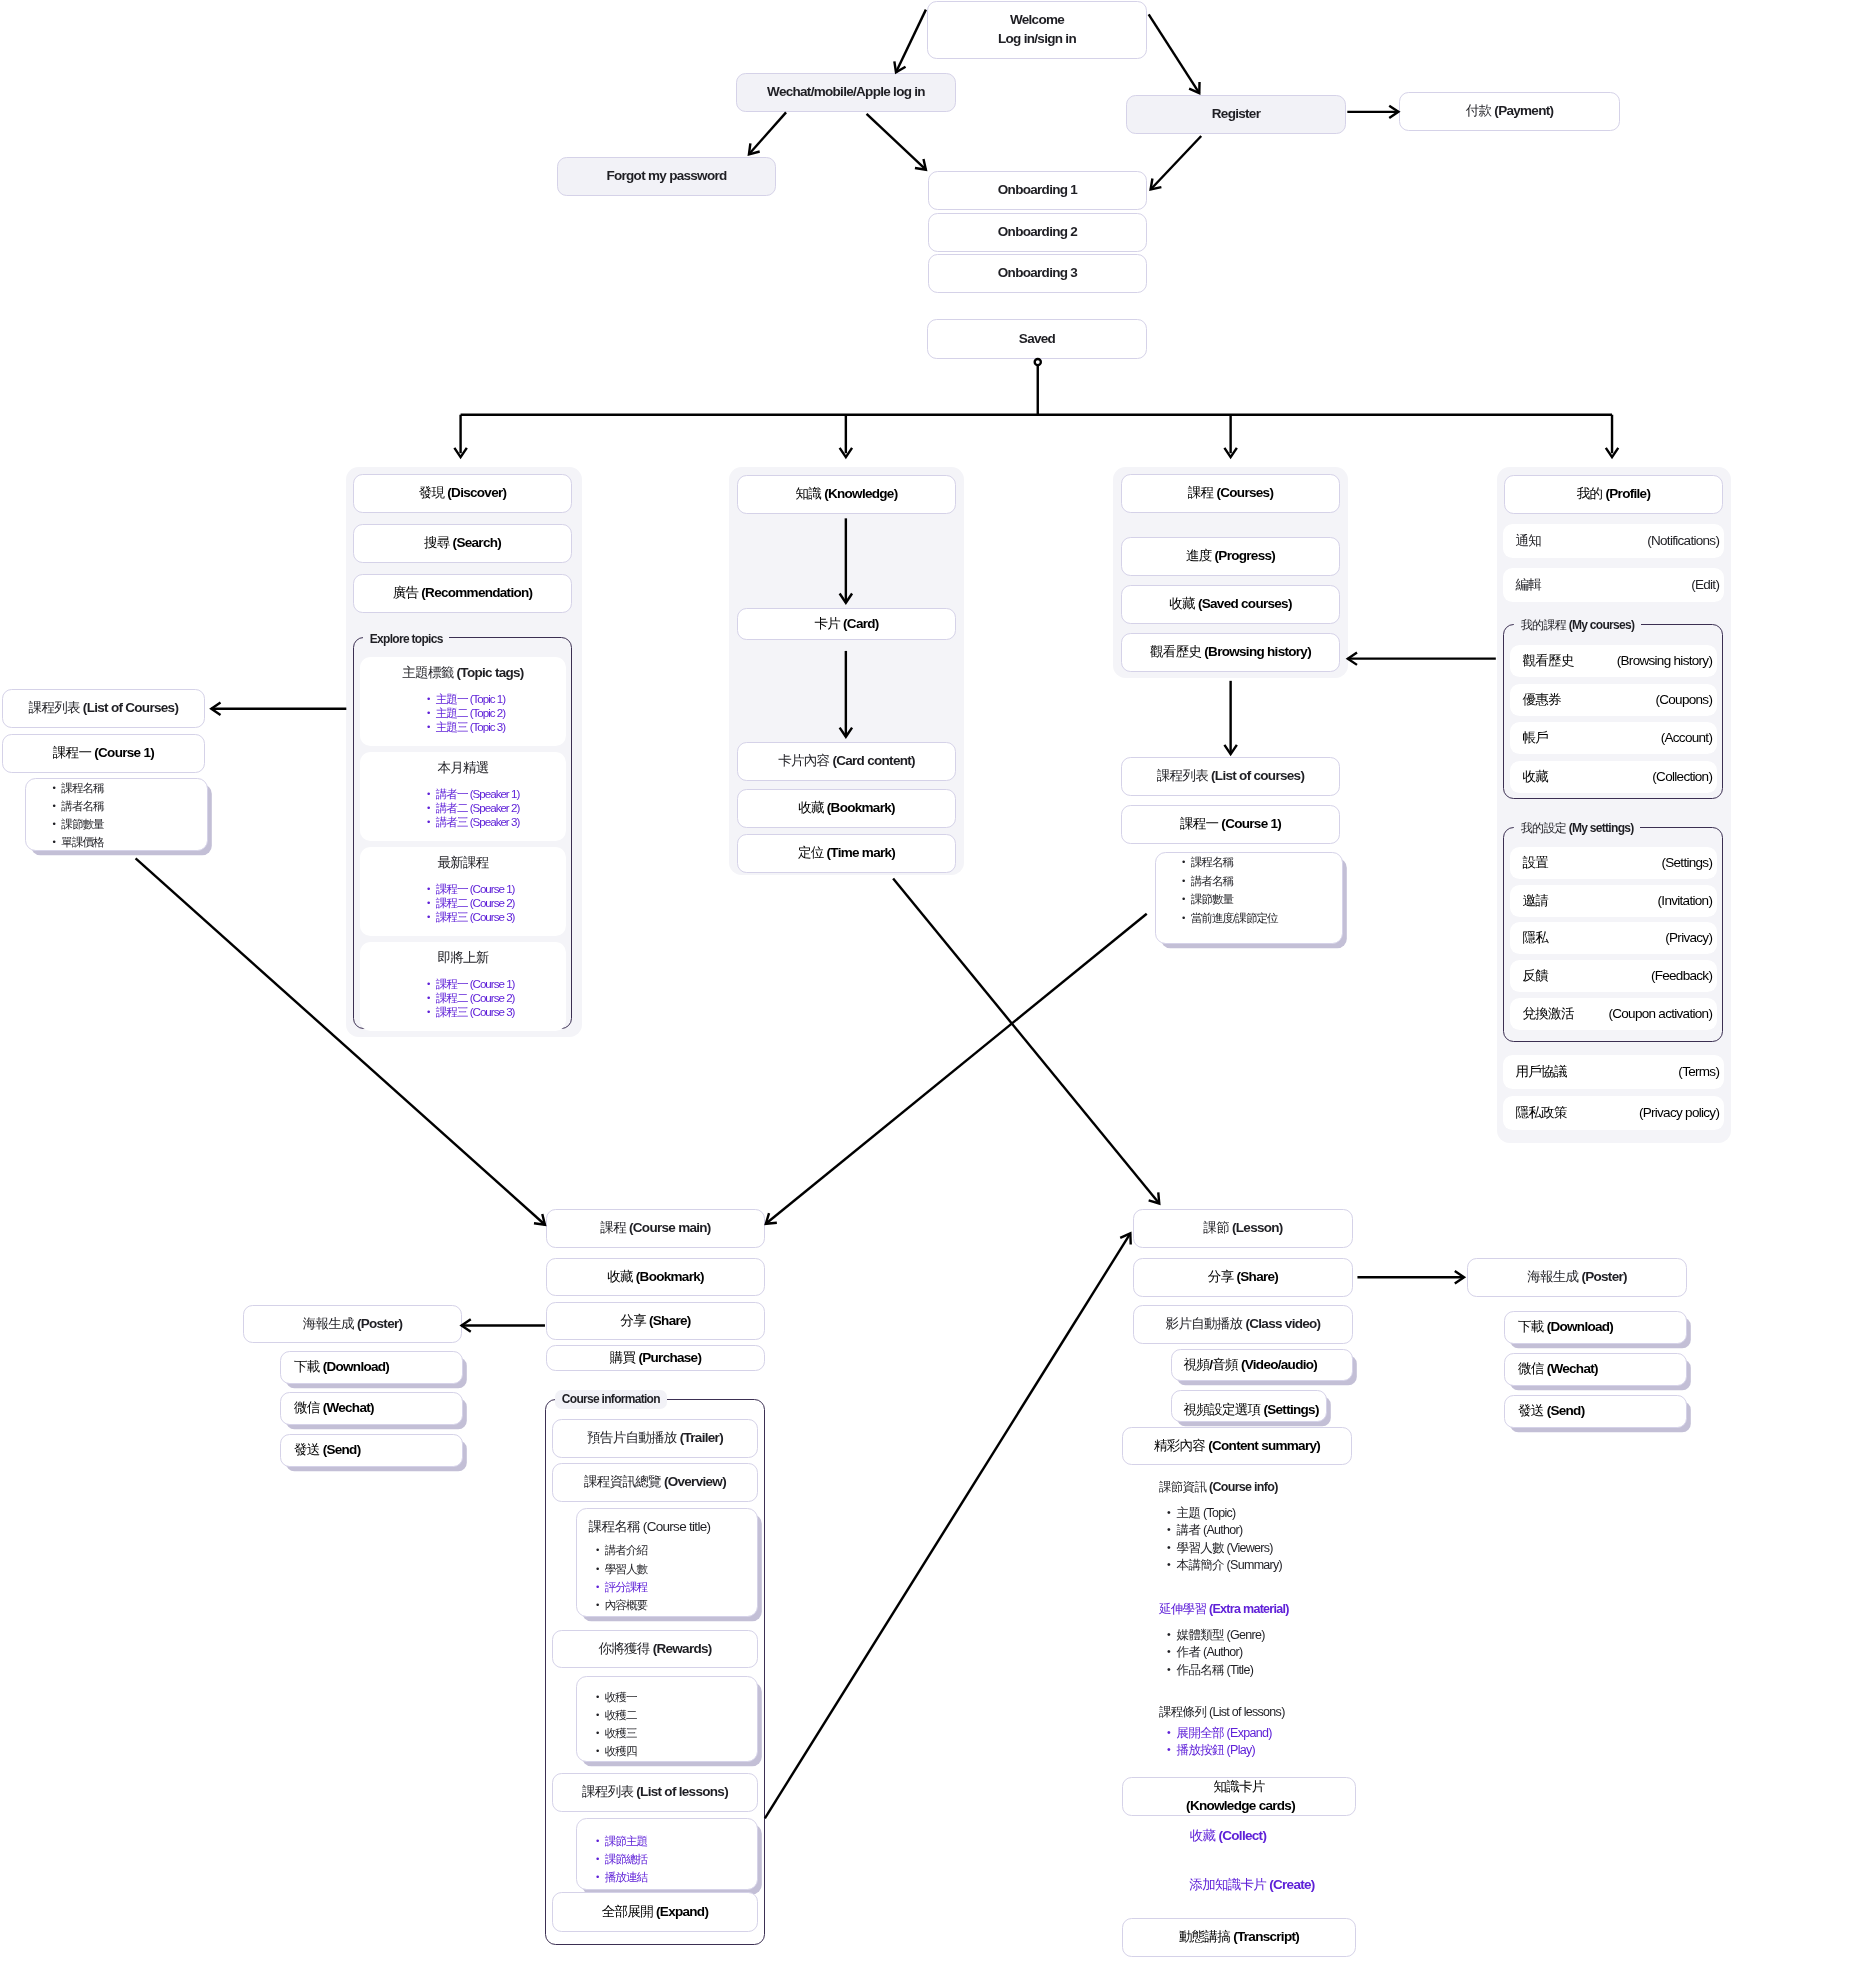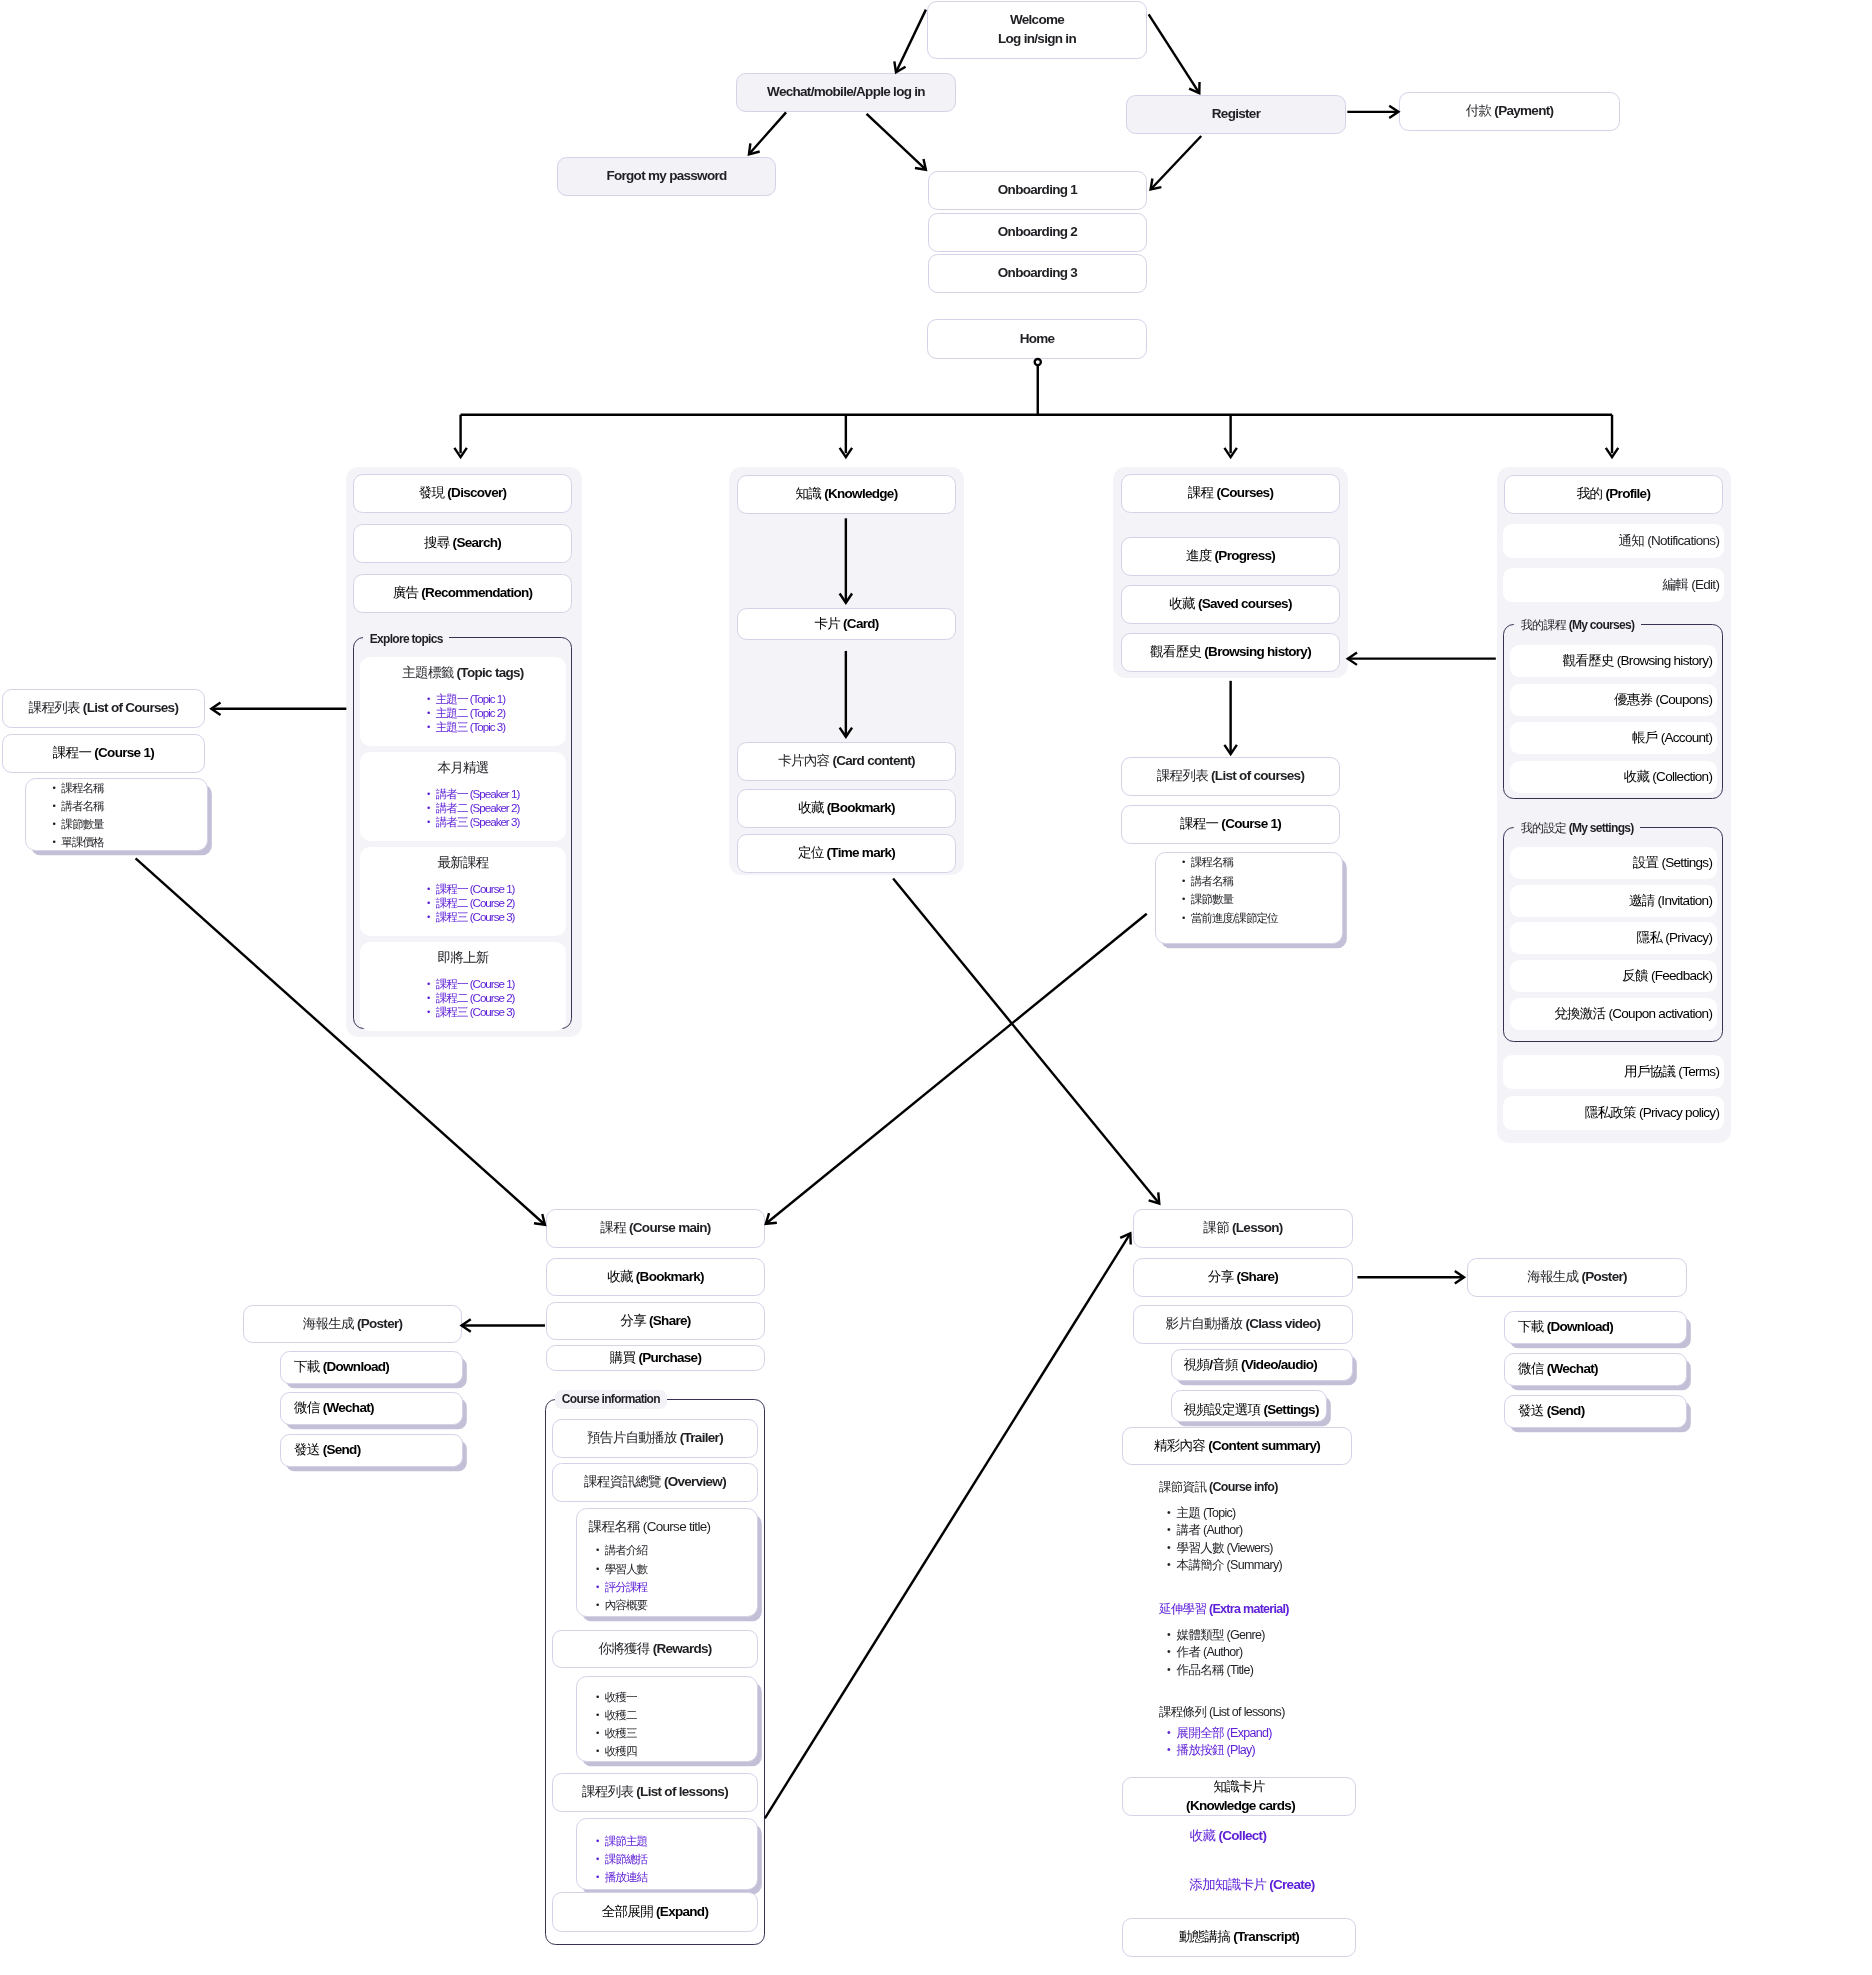--- a/index.html
+++ b/index.html
@@ -6,21 +6,21 @@
   body{width:1873px;height:1975px;position:relative;overflow:hidden;
        font-family:"Liberation Sans", sans-serif;
        -webkit-font-smoothing:antialiased;}
   svg.edges{position:absolute;left:0;top:0;width:1873px;height:1975px;overflow:visible;z-index:5;}
 
   .node{position:absolute;box-sizing:border-box;border:1px solid #d5d2e8;border-radius:9.6px;
         background:#fff;display:flex;align-items:center;justify-content:center;text-align:center;
         font-size:13.5px;color:#1f1f24;line-height:1.38;padding:1px 4.8px;z-index:3;letter-spacing:-0.7px;font-weight:700;}
   .node.gray{background:#f2f2f7;}
   .node.accent{color:#000000;font-weight:700;}
-  .node.nb{border:none;justify-content:flex-end;padding-left:12.5px;text-align:left;white-space:nowrap;}
+  .node.nb{border:none;justify-content:space-between;padding-left:12.5px;text-align:left;white-space:nowrap;}
   .node.nb{font-weight:400;}
   .node.sh{box-shadow:4.8px 5.3px 0 -1px #c3bfd6;}
 
   .grp{position:absolute;box-sizing:border-box;background:#f4f4f8;border-radius:12.5px;z-index:1;}
 
   .fs{position:absolute;box-sizing:border-box;border:1px solid #3b2f52;border-radius:10.6px;background:transparent;z-index:2;}
   .fslabel{position:absolute;font-size:12px;font-weight:700;color:#1f1f24;background:#f4f4f8;
            padding:3.4px 6.8px;white-space:nowrap;z-index:4;line-height:1;letter-spacing:-0.7px;border-radius:6.8px;}
 
   .card{position:absolute;box-sizing:border-box;background:#fff;border-radius:10.6px;z-index:3;}
@@ -148,21 +148,21 @@
 <div class="node " style="left:928px;top:171px;width:219px;height:39px;">
     <span class="la">Onboarding&nbsp;1</span>
   </div>
 <div class="node " style="left:928px;top:213px;width:219px;height:39px;">
     <span class="la">Onboarding&nbsp;2</span>
   </div>
 <div class="node " style="left:928px;top:254px;width:219px;height:39px;">
     <span class="la">Onboarding&nbsp;3</span>
   </div>
 <div class="node " style="left:927px;top:319px;width:220px;height:40px;">
-    <span class="la">Home</span>
+    <span class="la">Saved</span>
   </div>
 <div class="grp" style="left:346px;top:467px;width:236px;height:570px;"></div>
 <div class="node accent" style="left:353px;top:474px;width:219px;height:39px;">
     <span class="cj">發現</span>
     <span class="la">&nbsp;(Discover)</span>
   </div>
 <div class="node accent" style="left:353px;top:524px;width:219px;height:39px;">
     <span class="cj">搜尋</span>
     <span class="la">&nbsp;(Search)</span>
   </div>

